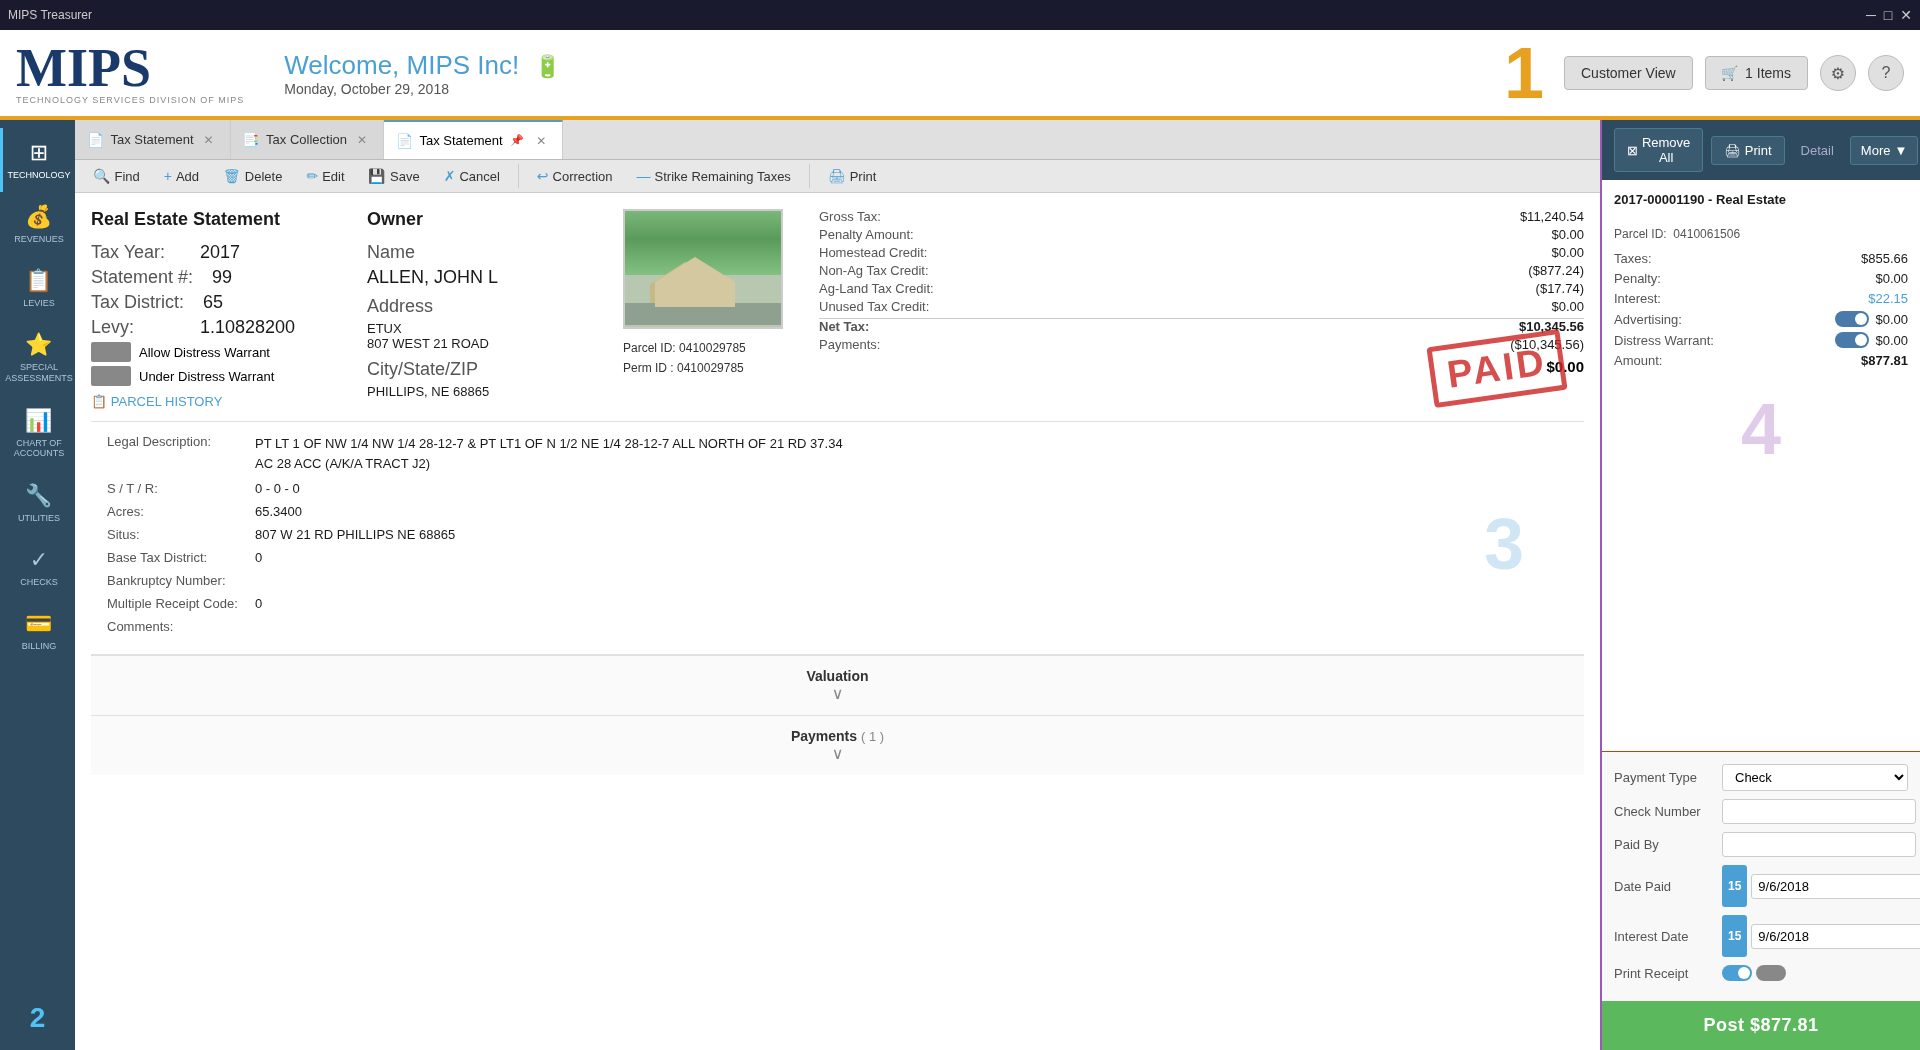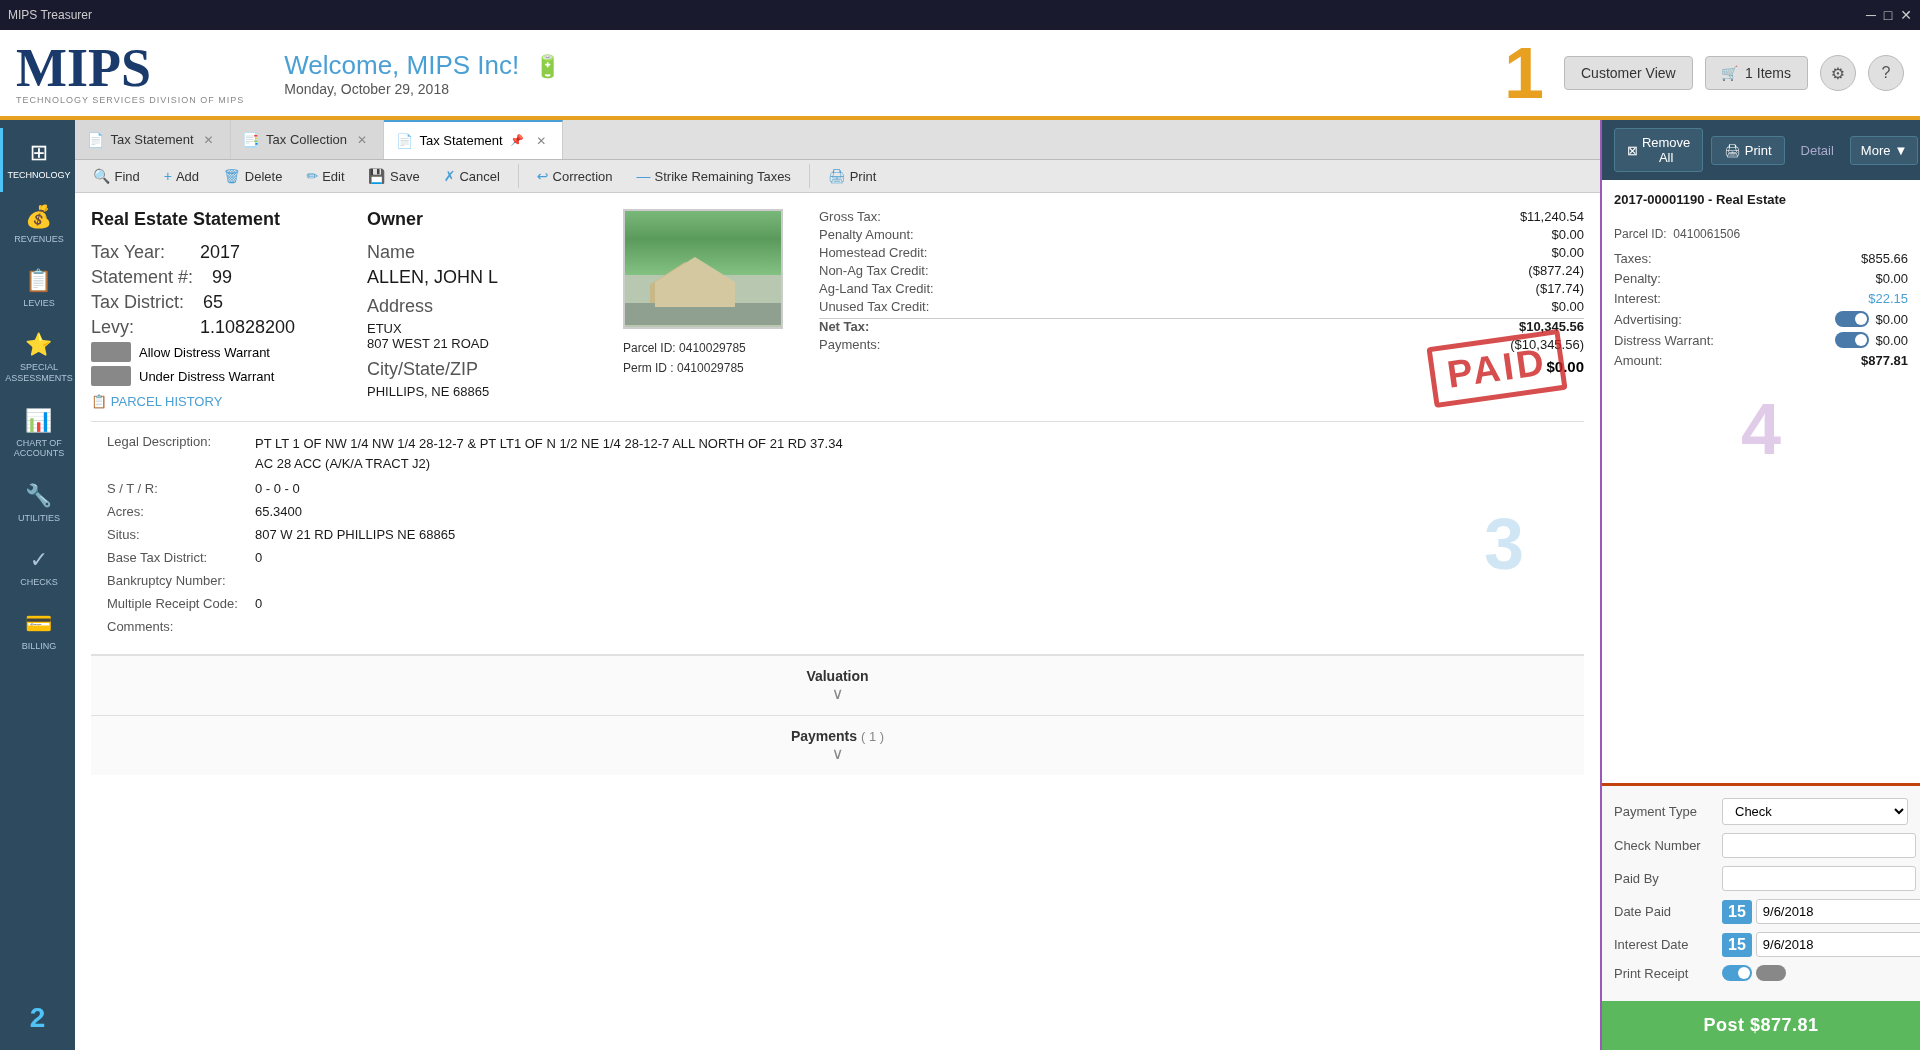--- a/index.html
+++ b/index.html
@@ -317,21 +317,21 @@
       font-size: 72px;
       font-weight: 900;
       color: #9b59b6;
       opacity: 0.3;
       text-align: center;
       margin: 20px 0;
     }
 
     
     #payment-section {
-      border-top: 3px solid #c2410c;
+      border-top: 1px solid #c2410c;
       padding: 12px;
       background: #f8f8f8;
     }
     .payment-row {
       display: flex;
       align-items: center;
       gap: 8px;
       margin-bottom: 8px;
     }
     .payment-label { font-size: 13px; color: #555; min-width: 100px; }
@@ -349,23 +349,23 @@
       border: 1px solid #ccc;
       border-radius: 3px;
       font-size: 13px;
       background: white;
       cursor: pointer;
     }
     .date-input-wrap { flex: 1; display: flex; align-items: center; gap: 4px; }
     .date-badge {
       background: #4a9fd4;
       color: white;
-      padding: 3px 6px;
+      padding: 14px 6px;
       border-radius: 3px;
-      font-size: 16px;
+      font-size: 12px;
       font-weight: 600;
     }
     .date-input {
       flex: 1;
       padding: 4px 6px;
       border: 1px solid #ccc;
       border-radius: 3px;
       font-size: 13px;
     }
     .print-receipt-toggle {

